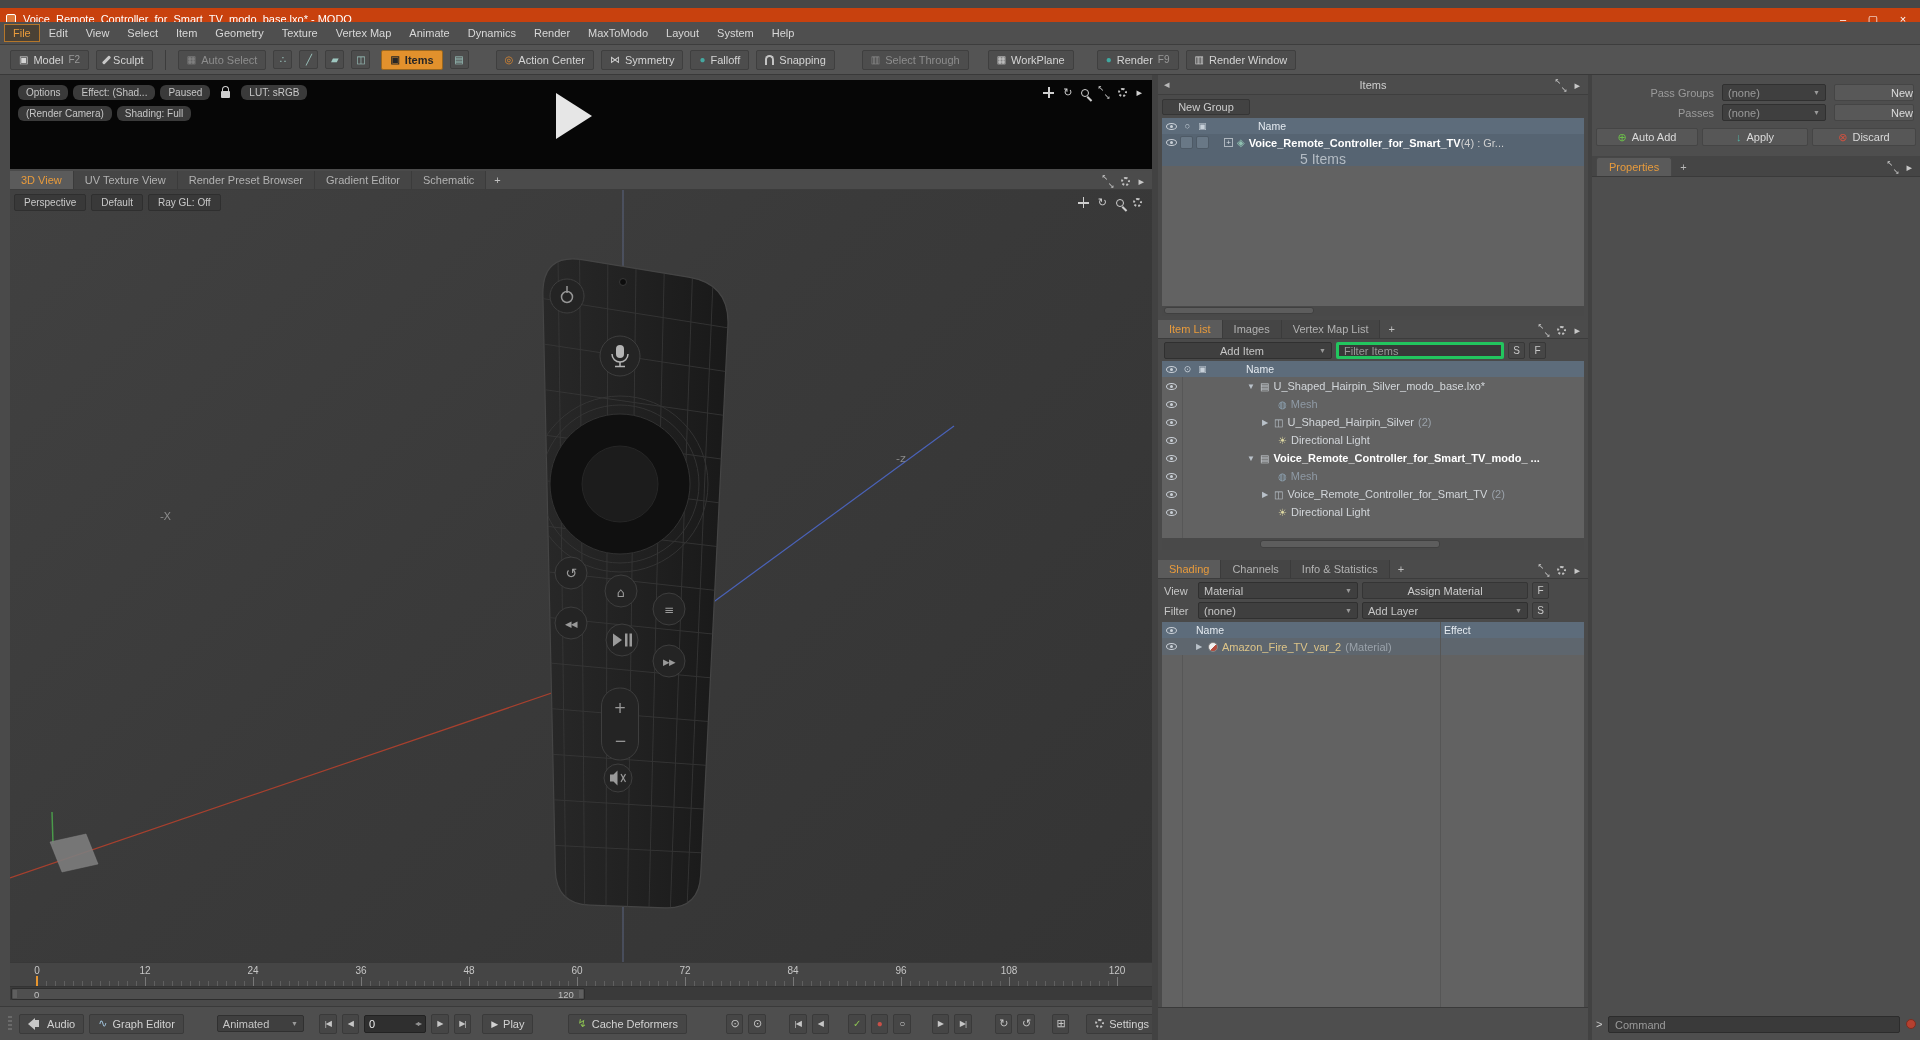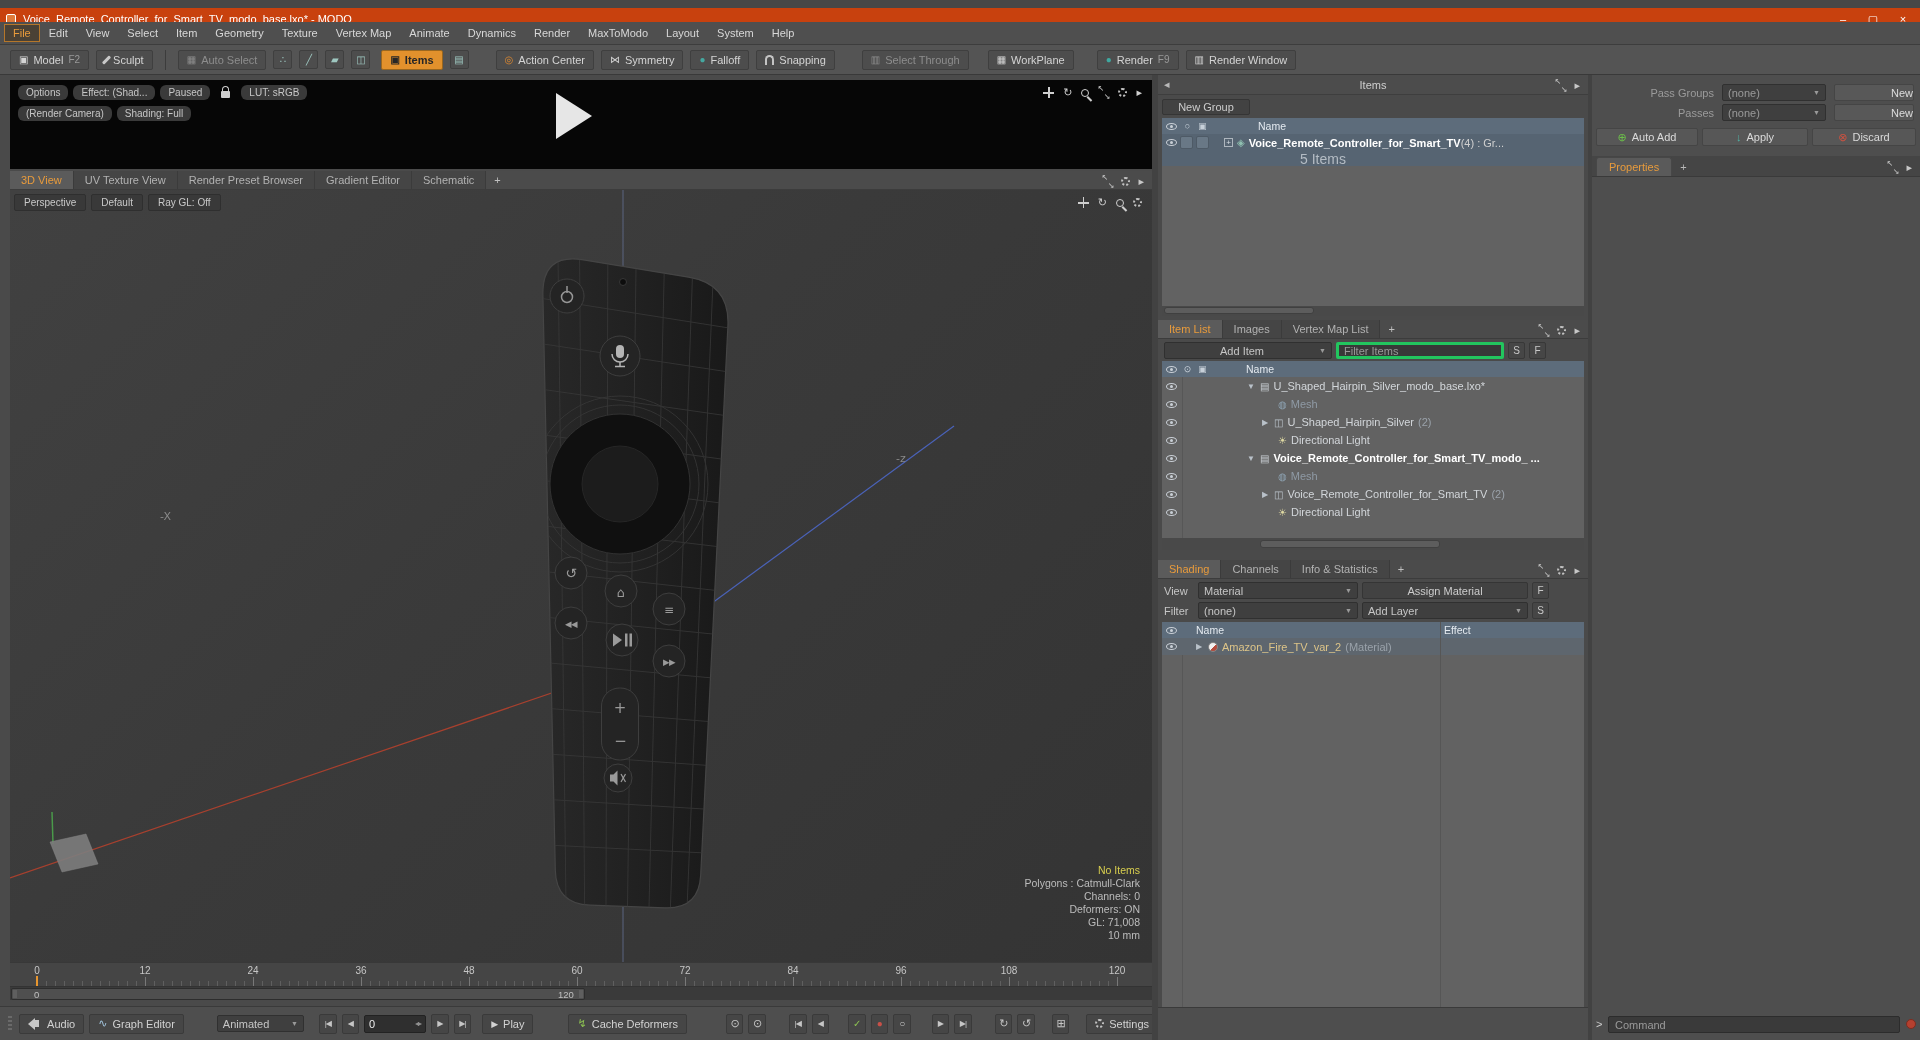--- a/index.html
+++ b/index.html
@@ -339,28 +339,20 @@
       <span class="vbtn">Perspective</span>
       <span class="vbtn">Default</span>
       <span class="vbtn">Ray GL: Off</span>
     </div>
     <div class="picons" style="right:10px;top:6px">
       <span class="moveicon"></span>
       <span>↻</span>
       <span class="mag"></span>
       <span class="gear"></span>
     </div>
-    <div class="vp-info" style="position:absolute;right:12px;bottom:20px">
-      <div class="hl">No Items</div>
-      <div>Polygons : Catmull-Clark</div>
-      <div>Channels: 0</div>
-      <div>Deformers: ON</div>
-      <div>GL: 71,008</div>
-      <div>10 mm</div>
-    </div>
   </div>
 
   <div class="ruler abs" style="left:10px;top:962px;width:1142px;height:24px">
     <span class="rlabel" style="left:27px">0</span>
     <span class="rlabel" style="left:135px">12</span>
     <span class="rlabel" style="left:243px">24</span>
     <span class="rlabel" style="left:351px">36</span>
     <span class="rlabel" style="left:459px">48</span>
     <span class="rlabel" style="left:567px">60</span>
     <span class="rlabel" style="left:675px">72</span>

